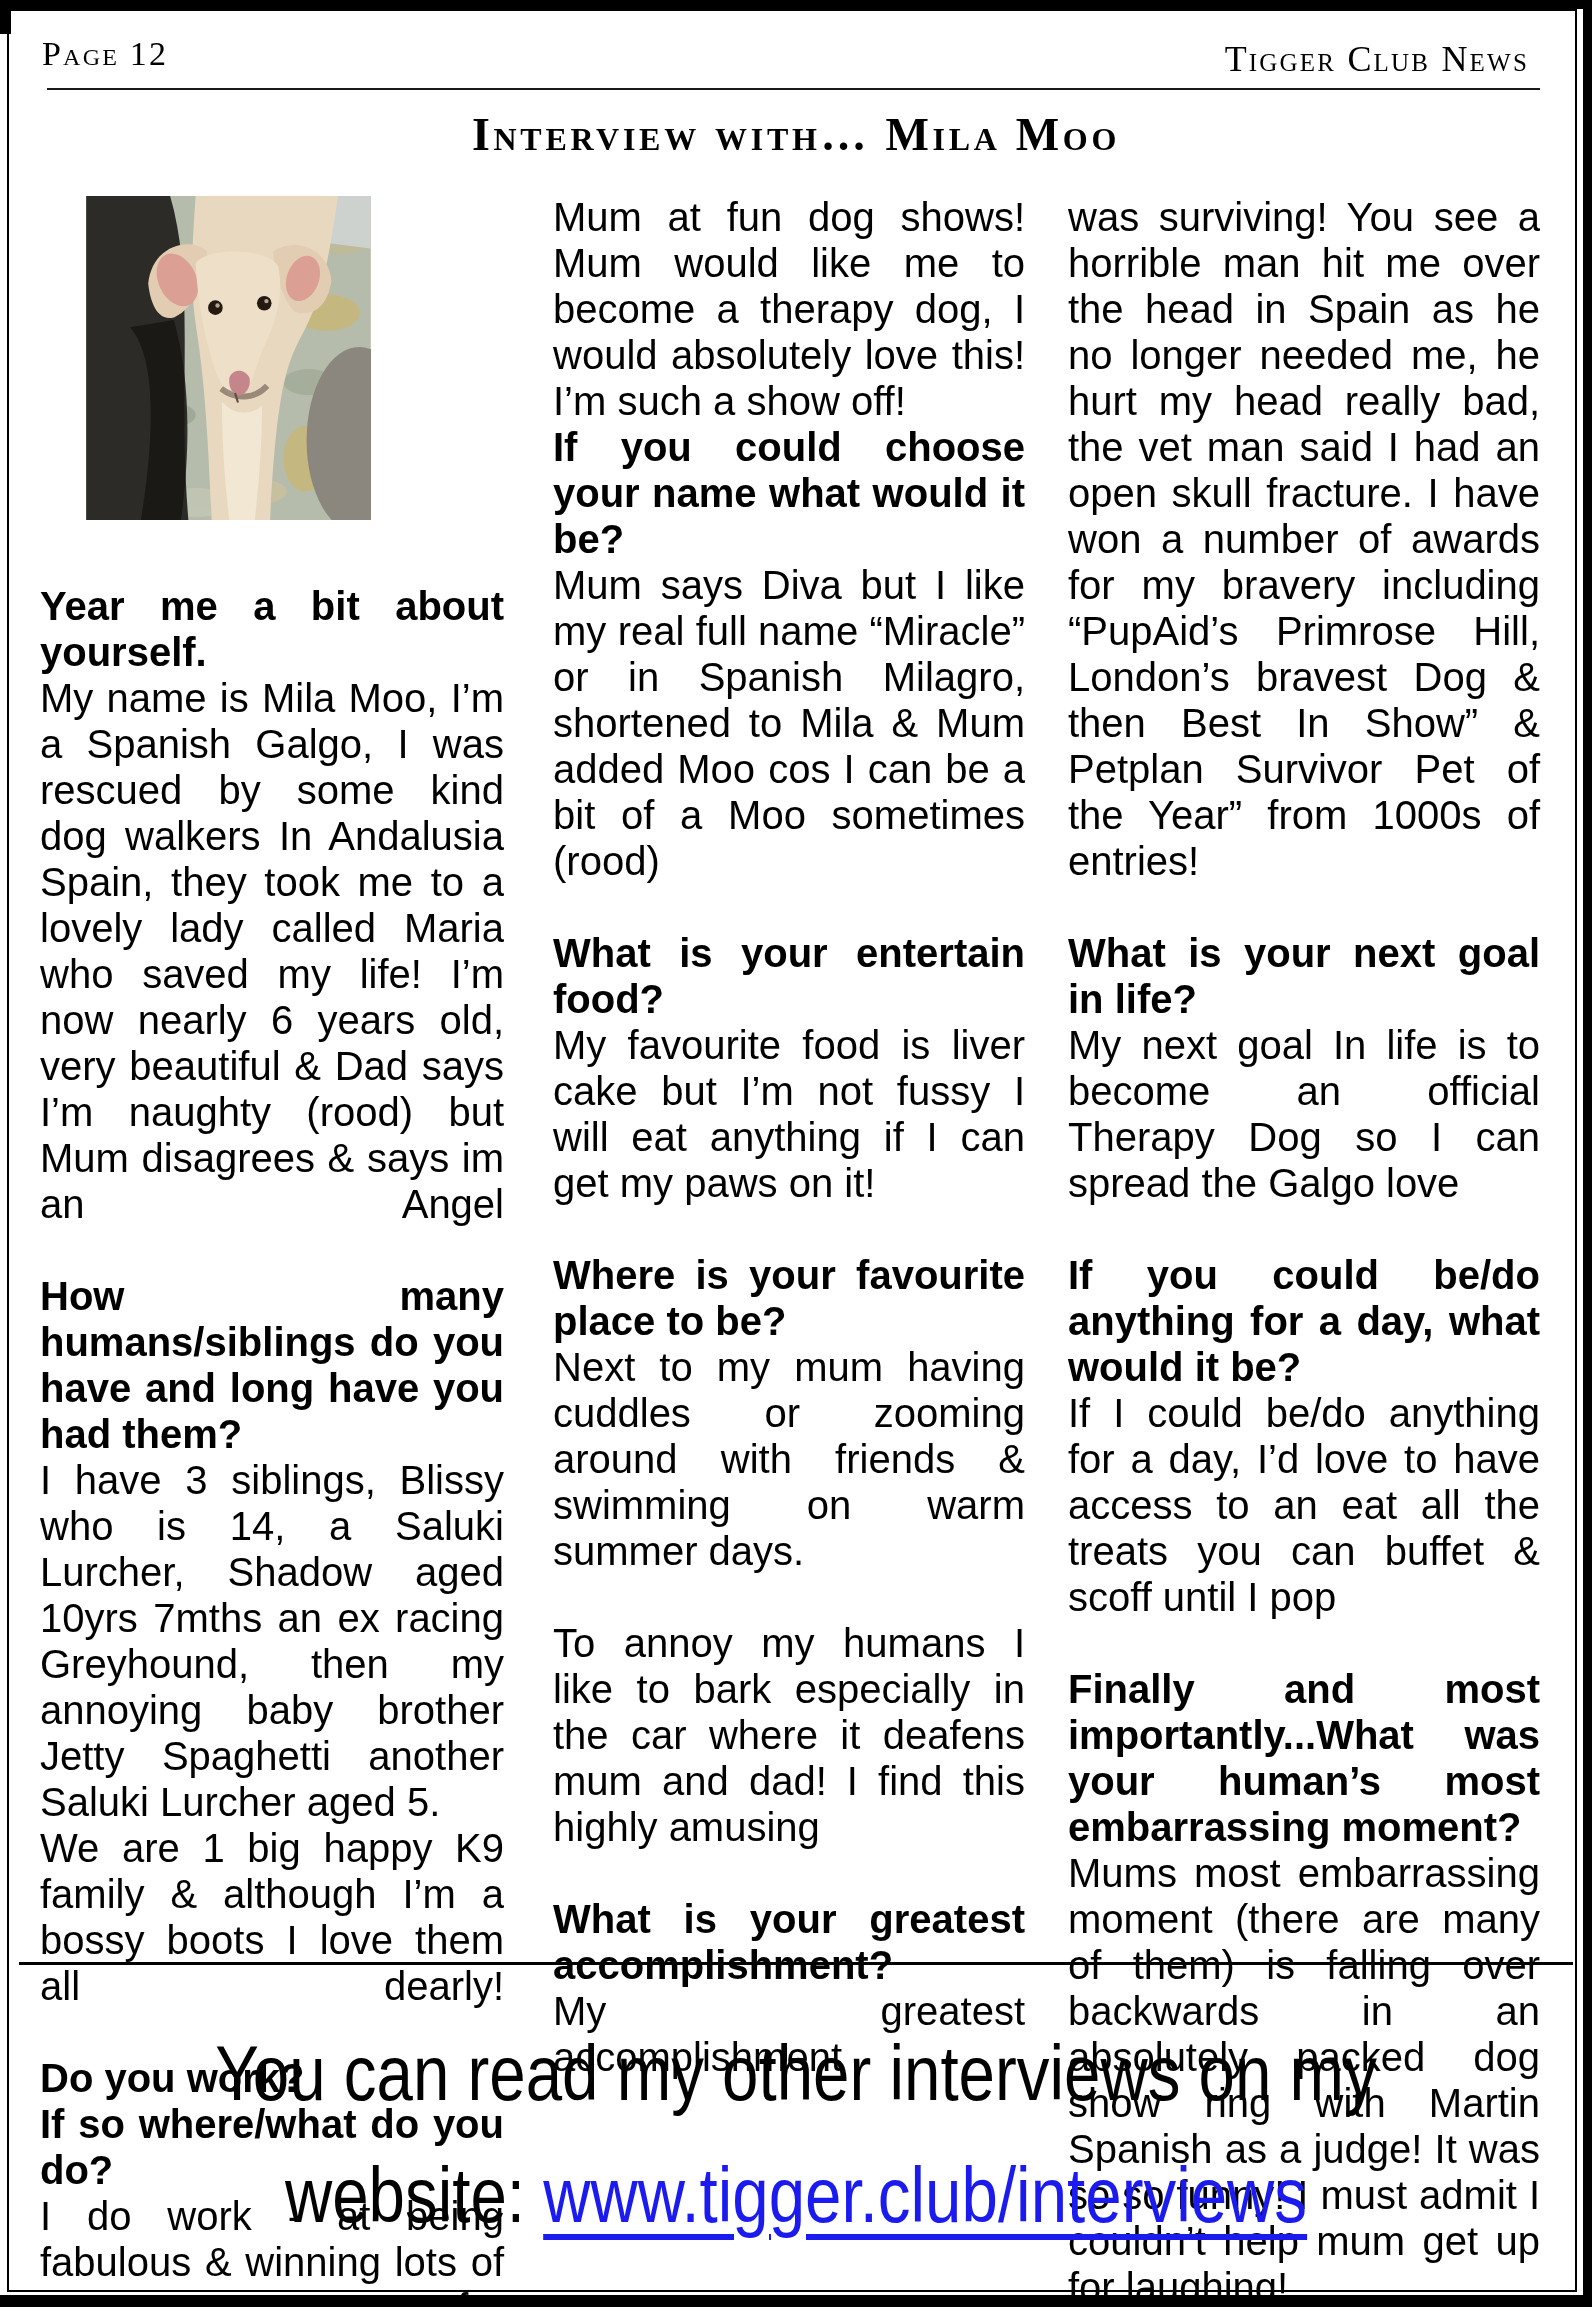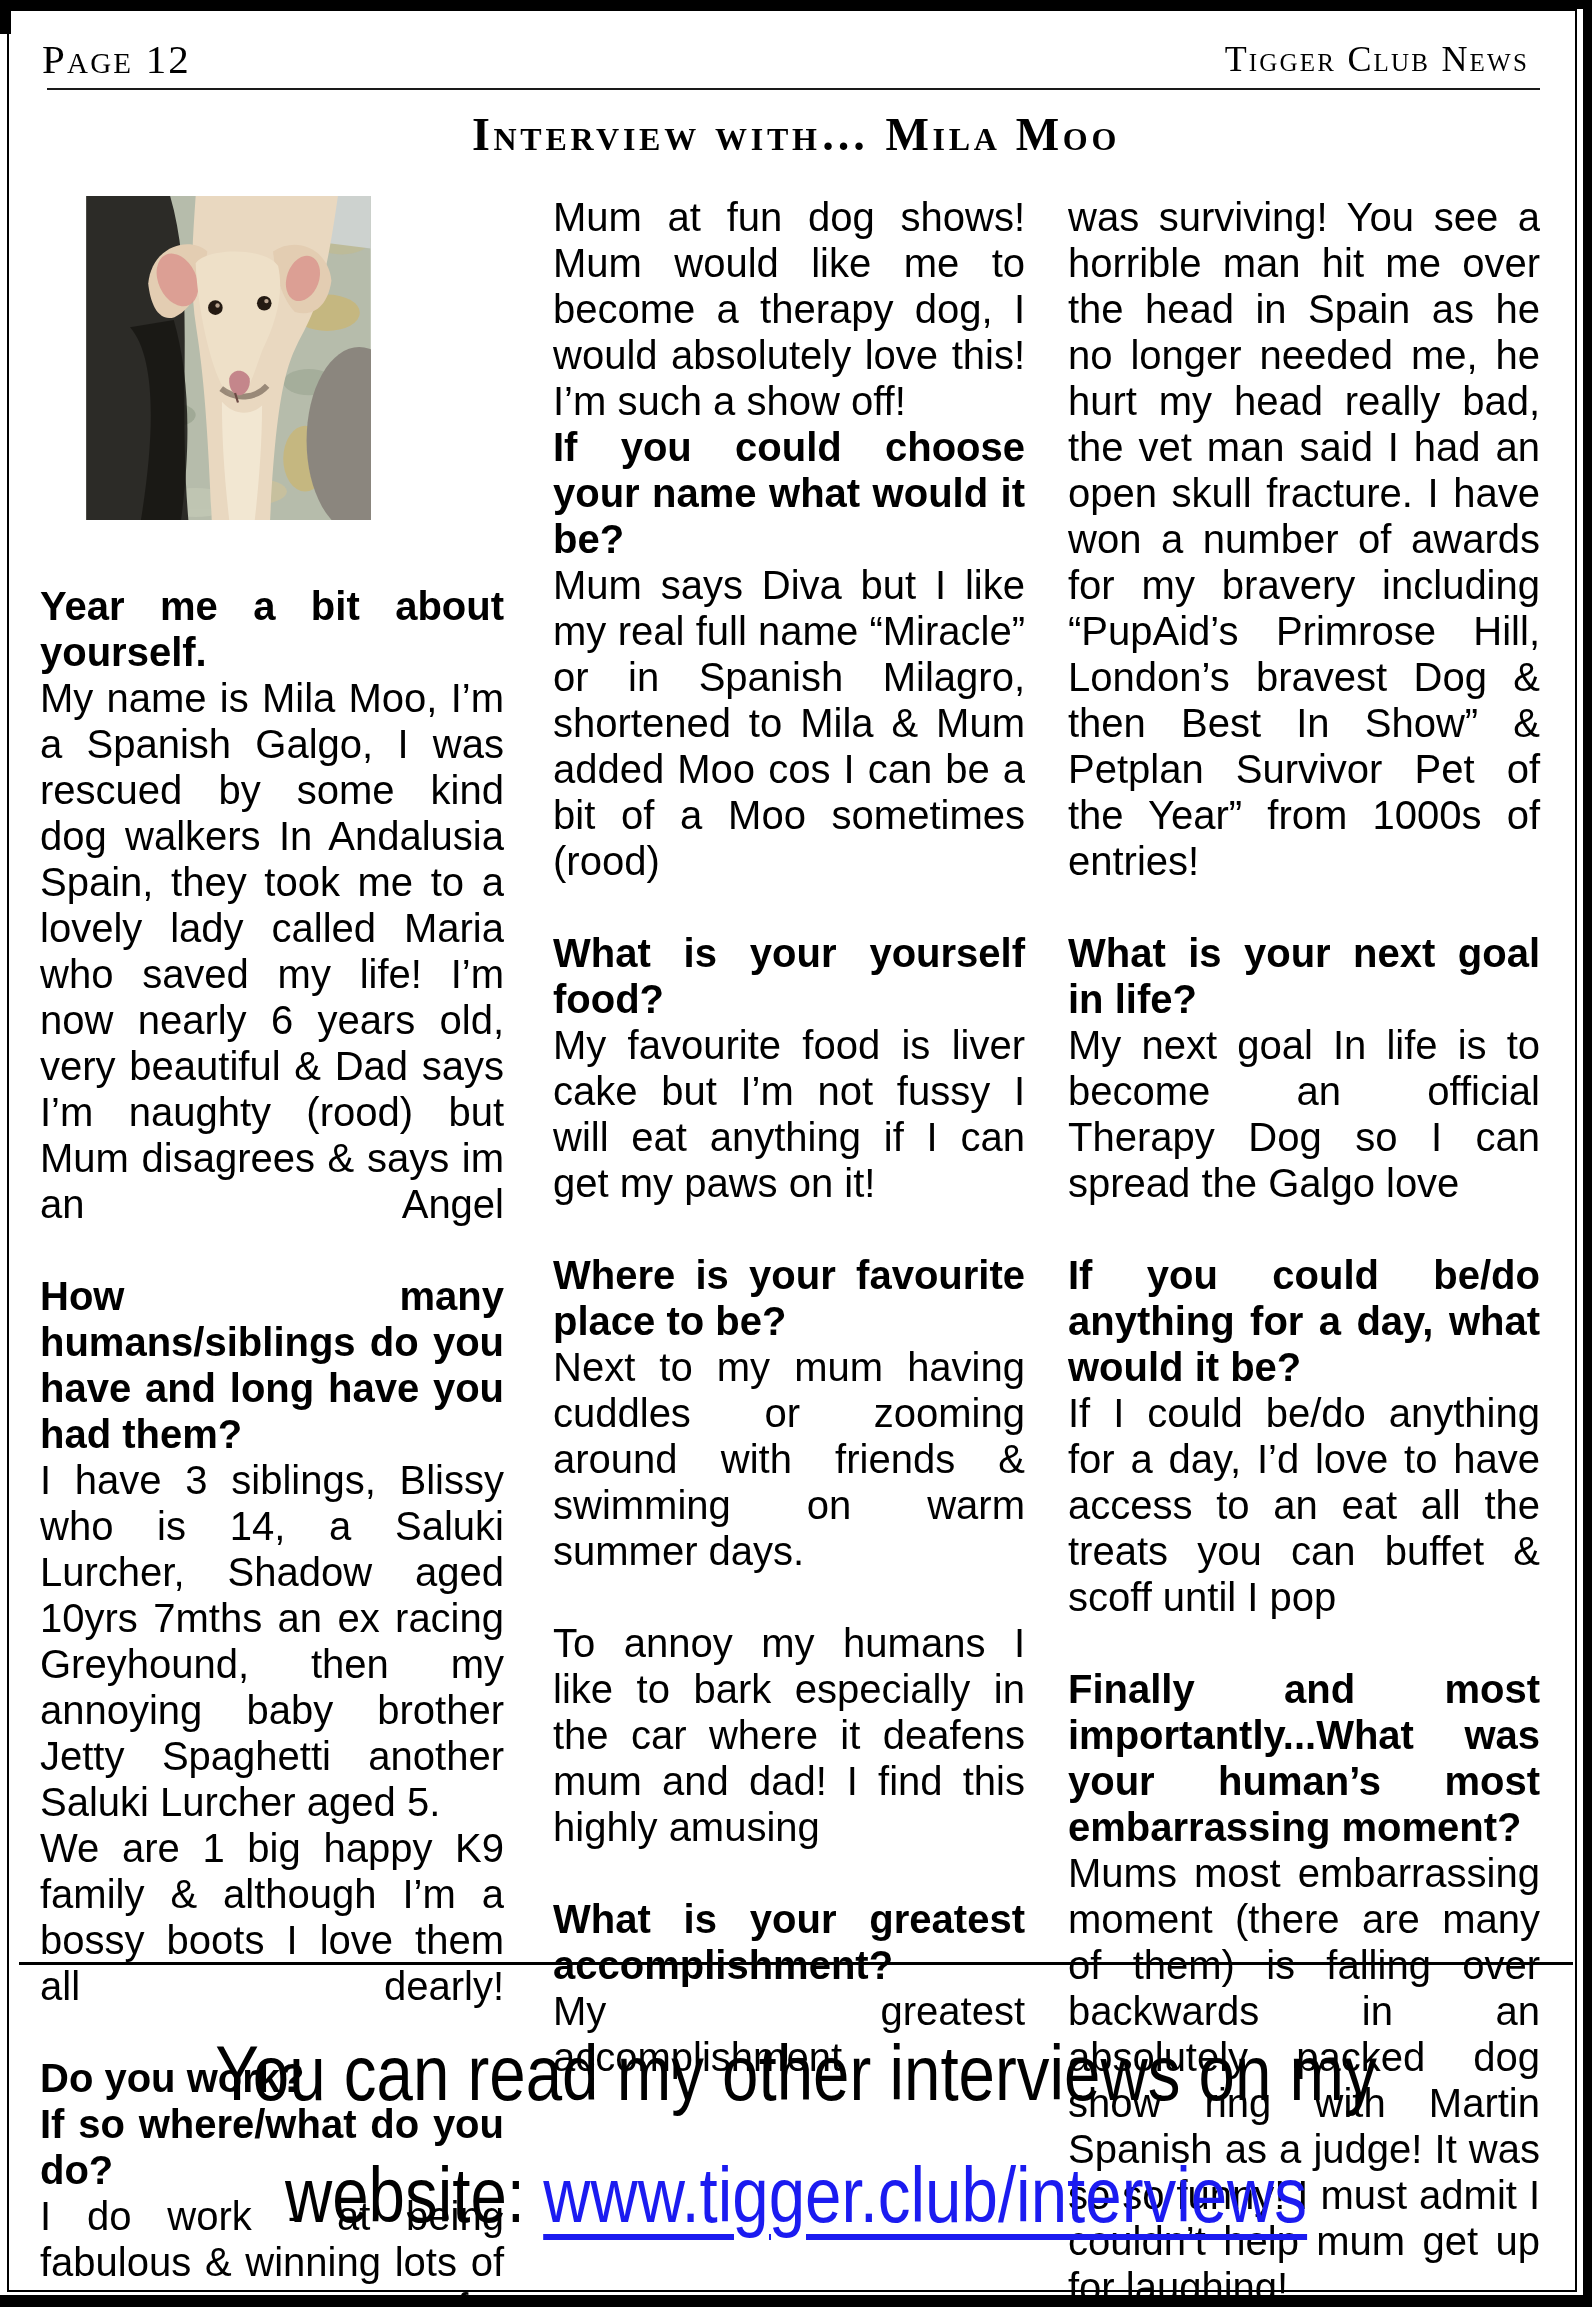--- a/index.html
+++ b/index.html
@@ -10,21 +10,21 @@
   .bar{position:absolute;background:#000;}
   #bar-top{left:0;top:0;width:1592px;height:8.8px;}
   #bar-right{right:0;top:0;width:9.5px;height:2307px;}
   #bar-bottom{left:0;bottom:0;width:1592px;height:12.4px;}
   #bar-left-notch{left:0;top:0;width:11px;height:34px;}
   #frame{
     position:absolute;left:7.3px;top:8.8px;width:1570px;height:2283px;
     border:2.2px solid #000;box-sizing:border-box;background:transparent;
   }
   .smallcaps{font-family:"Liberation Serif",serif;font-variant:small-caps;}
-  #hdr-left{position:absolute;left:42px;top:35px;font-size:41px;letter-spacing:2.2px;}
+  #hdr-left{position:absolute;left:42px;top:35px;font-size:34px;letter-spacing:2.2px;}
   #hdr-right{position:absolute;right:63px;top:38px;font-size:36px;letter-spacing:2.2px;}
   #hdr-rule{position:absolute;left:47px;top:88px;width:1493px;height:1.5px;background:#1a1a1a;}
   #page-title{
     position:absolute;left:0;top:108px;width:1592px;text-align:center;
     font-size:46px;font-weight:600;letter-spacing:3.7px;
   }
   #photo{position:absolute;left:86px;top:196px;width:285px;height:324px;}
   #photo svg{display:block;width:100%;height:100%;}
   .col{position:absolute;font-size:40px;line-height:46px;}
   #col0{left:40px;top:583px;width:464px;}
@@ -102,21 +102,21 @@
     <div class="gap"></div>
     <div class="h">Do you work?</div>
     <div class="h">If so where/what do you do?</div>
     <div class="p jl">I do work - at being fabulous &amp; winning lots of rosettes for</div>
   </div>
 <div class="col" id="col1">
     <div class="p">Mum at fun dog shows! Mum would like me to become a therapy dog, I would absolutely love this! I’m such a show off!</div>
     <div class="h">If you could choose your name what would it be?</div>
     <div class="p">Mum says Diva but I like my real full name “Miracle” or in Spanish Milagro, shortened to Mila &amp; Mum added Moo cos I can be a bit of a Moo sometimes (rood)</div>
     <div class="gap"></div>
-    <div class="h">What is your yourself food?</div>
+    <div class="h">What is your entertain food?</div>
     <div class="p">My favourite food is liver cake but I’m not fussy I will eat anything if I can get my paws on it!</div>
     <div class="gap"></div>
     <div class="h">Where is your favourite place to be?</div>
     <div class="p">Next to my mum having cuddles or zooming around with friends &amp; swimming on warm summer days.</div>
     <div class="gap"></div>
     <div class="p">To annoy my humans I like to bark especially in the car where it deafens mum and dad! I find this highly amusing</div>
     <div class="gap"></div>
     <div class="h">What is your greatest accomplishment?</div>
     <div class="p">My greatest accomplishment</div>
   </div>

